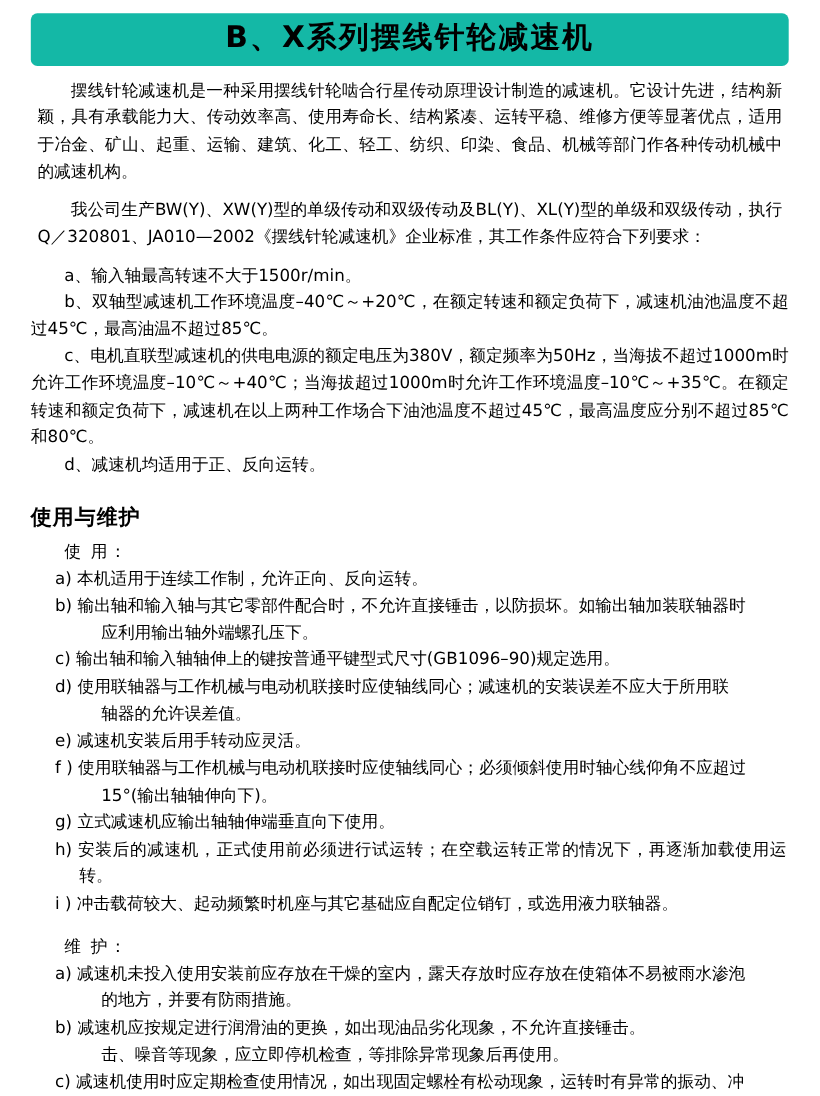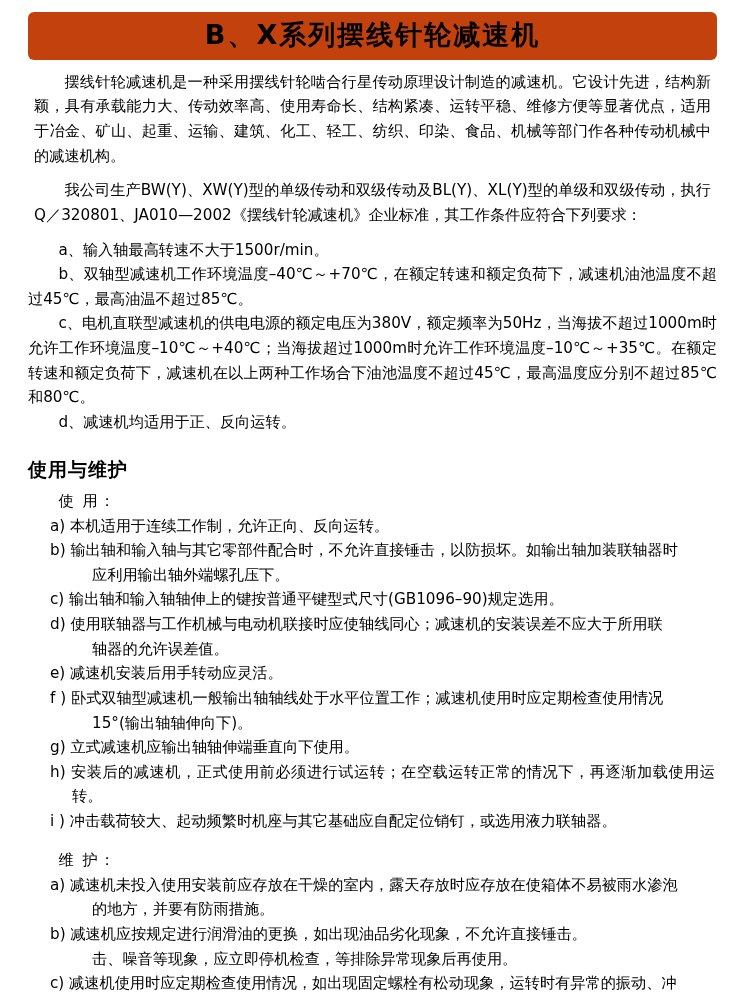--- a/index.html
+++ b/index.html
@@ -16,21 +16,21 @@
   }
   .page {
     position: relative;
     width: 745px;
     height: 996px;
     box-sizing: border-box;
     padding: 0 28px;
   }
   .title-bar {
     margin: 12px 0 0 0;
-    background: #c2410c;
+    background: #14b8a6;
     border-radius: 6px;
     text-align: center;
     padding: 6px 0 8px 0;
     width: 100%;
     box-sizing: border-box;
   }
   .title-bar .title-text {
     font-size: 27px;
     font-weight: bold;
     letter-spacing: 2px;
@@ -103,38 +103,38 @@
   <div class="block">
     <p class="body-text p-indent">摆线针轮减速机是一种采用摆线针轮啮合行星传动原理设计制造的减速机。它设计先进，结构新颖，具有承载能力大、传动效率高、使用寿命长、结构紧凑、运转平稳、维修方便等显著优点，适用于冶金、矿山、起重、运输、建筑、化工、轻工、纺织、印染、食品、机械等部门作各种传动机械中的减速机构。</p>
   </div>
 
   <div class="block">
     <p class="body-text p-indent">我公司生产BW(Y)、XW(Y)型的单级传动和双级传动及BL(Y)、XL(Y)型的单级和双级传动，执行Q／320801、JA010—2002《摆线针轮减速机》企业标准，其工作条件应符合下列要求：</p>
   </div>
 
   <div class="block spec-list">
     <p>a、输入轴最高转速不大于1500r/min。</p>
-    <p>b、双轴型减速机工作环境温度–40℃～+70℃，在额定转速和额定负荷下，减速机油池温度不超过45℃，最高油温不超过85℃。</p>
+    <p>b、双轴型减速机工作环境温度–40℃～+20℃，在额定转速和额定负荷下，减速机油池温度不超过45℃，最高油温不超过85℃。</p>
     <p>c、电机直联型减速机的供电电源的额定电压为380V，额定频率为50Hz，当海拔不超过1000m时允许工作环境温度–10℃～+40℃；当海拔超过1000m时允许工作环境温度–10℃～+35℃。在额定转速和额定负荷下，减速机在以上两种工作场合下油池温度不超过45℃，最高温度应分别不超过85℃和80℃。</p>
     <p>d、减速机均适用于正、反向运转。</p>
   </div>
 
   <div class="section-heading">使用与维护</div>
 
   <div class="usage-block">
     <p class="sub-heading">使 用：</p>
     <div class="item-list">
       <p class="list-item"><span>a)</span> <span>本机适用于连续工作制，允许正向、反向运转。</span></p>
       <p class="list-item"><span>b)</span> <span>输出轴和输入轴与其它零部件配合时，不允许直接锤击，以防损坏。如输出轴加装联轴器时</span></p>
       <p class="list-item continued">应利用输出轴外端螺孔压下。</p>
       <p class="list-item"><span>c)</span> <span>输出轴和输入轴轴伸上的键按普通平键型式尺寸(GB1096–90)规定选用。</span></p>
       <p class="list-item"><span>d)</span> <span>使用联轴器与工作机械与电动机联接时应使轴线同心；减速机的安装误差不应大于所用联</span></p>
       <p class="list-item continued">轴器的允许误差值。</p>
       <p class="list-item"><span>e)</span> <span>减速机安装后用手转动应灵活。</span></p>
-      <p class="list-item"><span>f )</span> <span>卧式双轴型减速机一般输出轴轴线处于水平位置工作；减速机使用时应定期检查使用情况</span></p>
+      <p class="list-item"><span>f )</span> <span>使用联轴器与工作机械与电动机联接时应使轴线同心；必须倾斜使用时轴心线仰角不应超过</span></p>
       <p class="list-item continued">15°(输出轴轴伸向下)。</p>
       <p class="list-item"><span>g)</span> <span>立式减速机应输出轴轴伸端垂直向下使用。</span></p>
       <p class="list-item"><span>h)</span> <span>安装后的减速机，正式使用前必须进行试运转；在空载运转正常的情况下，再逐渐加载使用运转。</span></p>
       <p class="list-item"><span>i )</span> <span>冲击载荷较大、起动频繁时机座与其它基础应自配定位销钉，或选用液力联轴器。</span></p>
     </div>
   </div>
 
   <div class="maint-block">
     <p class="sub-heading">维 护：</p>
     <div class="item-list">

